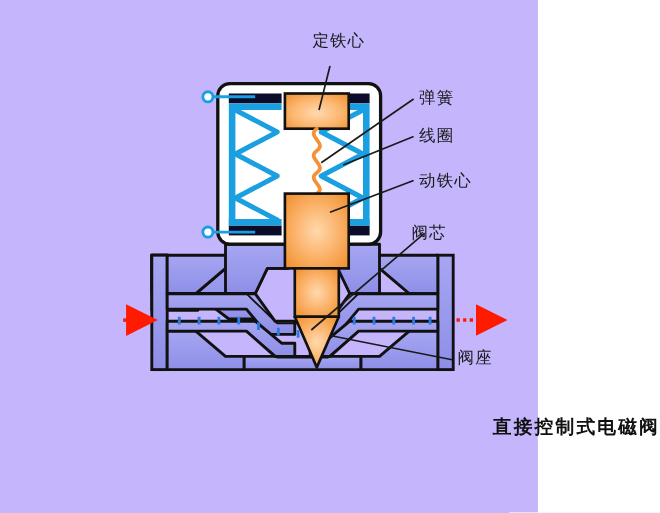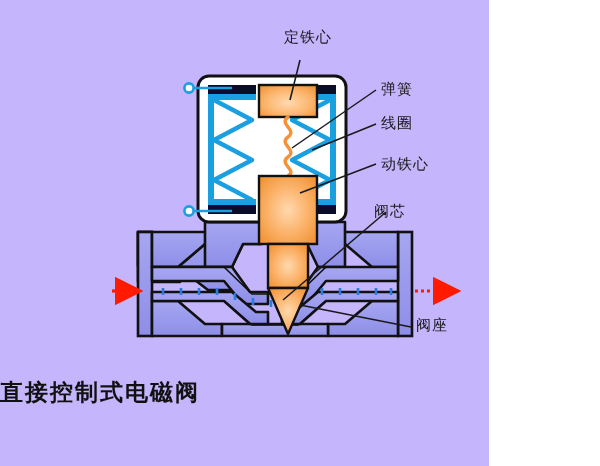--- a/index.html
+++ b/index.html
@@ -41,23 +41,23 @@
   #label-tanhuang   { left: 381px; top: 82px; }
   #label-xianquan   { left: 381px; top: 116px; }
   #label-dongtiexin { left: 381px; top: 157px; }
   #label-faxin      { left: 374px; top: 204px; }
   #label-fazuo      { left: 416px; top: 318px; }
   #diagram-title {
     position: absolute;
     left: 0;
     top: 377px;
     width: 600px;
-    text-align: left;
+    text-align: right;
     font-family: "DejaVu Sans", "Liberation Serif", serif;
-    font-size: 23px;
+    font-size: 17px;
     font-weight: bold;
     color: #111111;
     letter-spacing: 2px;
   }
 </style>
 </head>
 <body>
 
 <div id="diagram-root">
 

